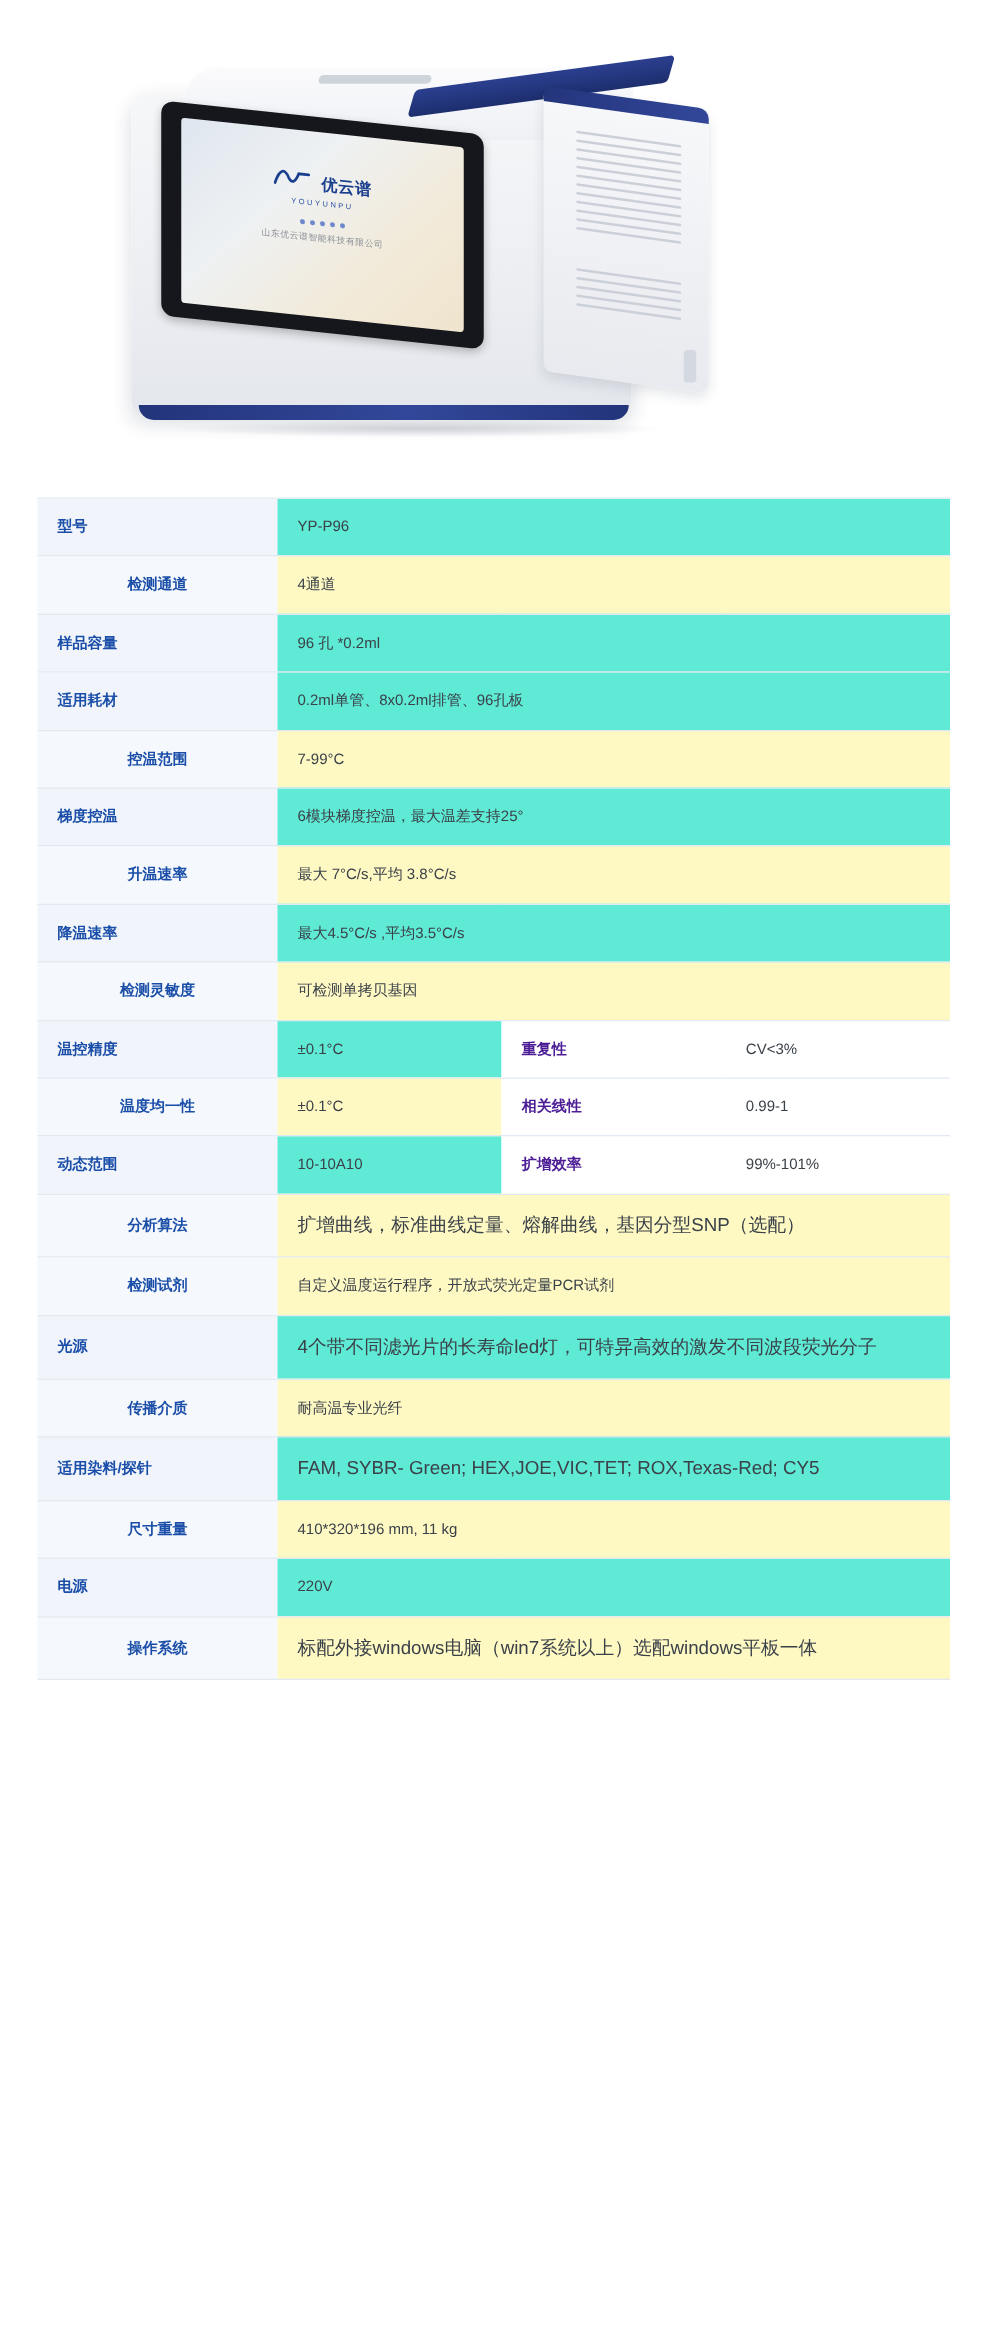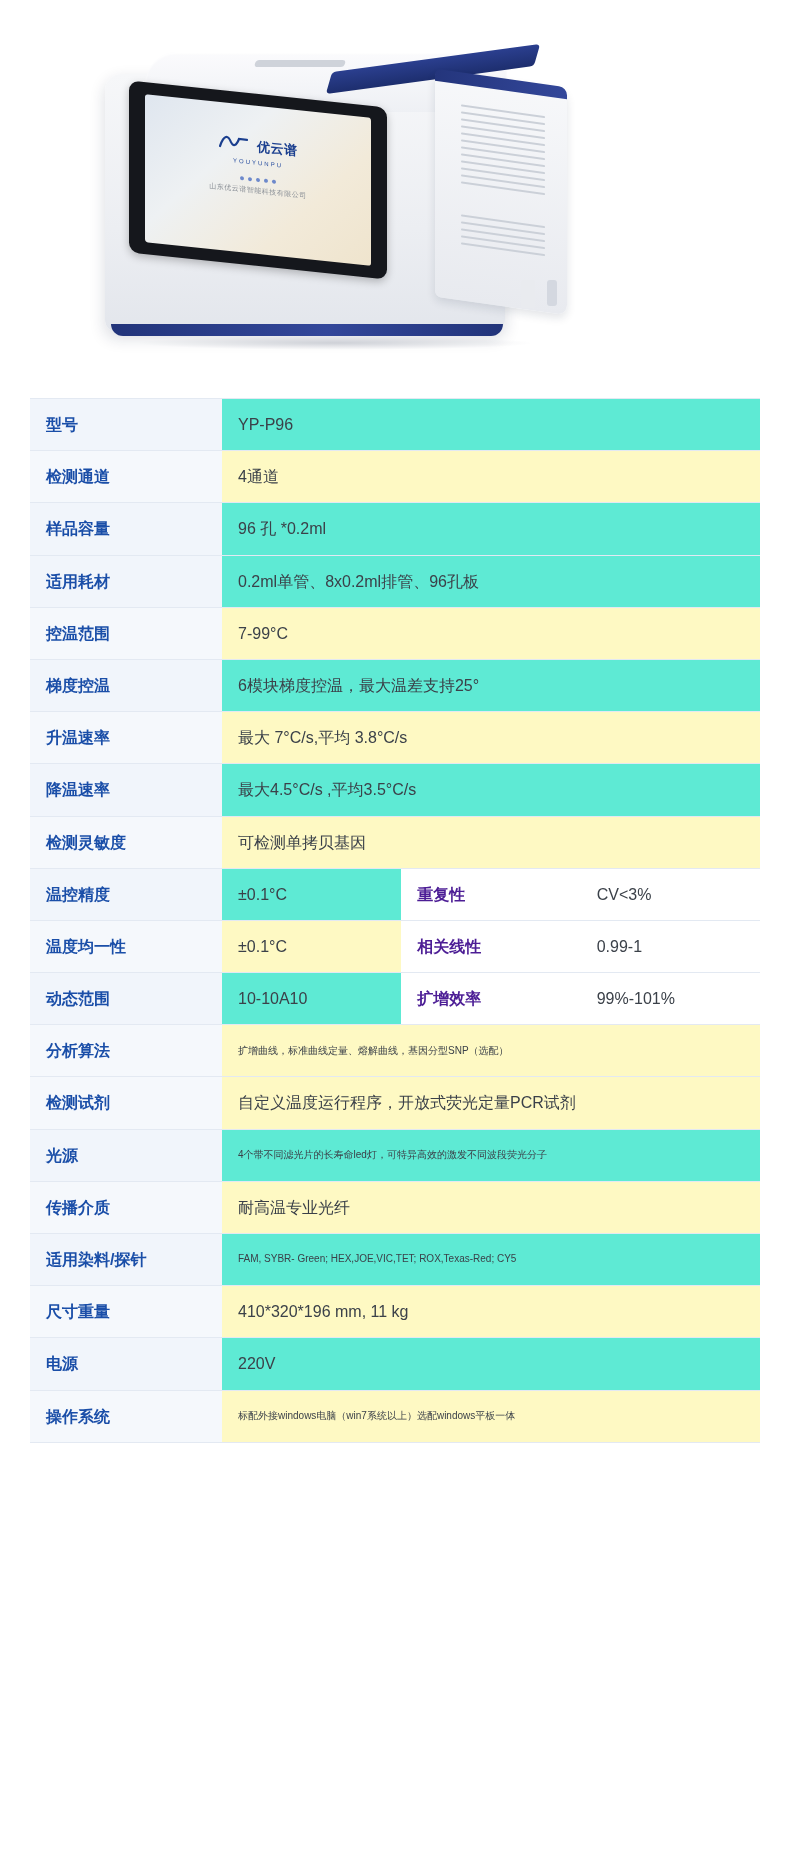--- a/index.html
+++ b/index.html
@@ -256,48 +256,48 @@
     table-layout: fixed;
   }
   .spec-table tr {
     border-bottom: 1px solid #e3e9f2;
   }
   .spec-table tr:first-child {
     border-top: 1px solid #e3e9f2;
   }
   .spec-table td {
     padding: 14px 16px;
-    font-size: 16px;
+    font-size: 12px;
     color: #3b4149;
     vertical-align: middle;
     line-height: 1.45;
   }
   .spec-table td.label {
     width: 160px;
     color: #1a4ea8;
     font-weight: bold;
     background: #f5f8fc;
   }
   .spec-table tr.odd td.label { background: #f1f5fb; }
   .spec-table tr.odd td.value { background: #5eead4; }
-  .spec-table tr.even td.label { background: #f5f8fc; }
+  .spec-table tr.even td.label { background: #f5f8fc; text-align: center; }
   .spec-table tr.even td.value { background: #fef9c3; }
   .spec-table td.value {
     color: #3b4149;
   }
   .spec-table td.label2 {
     width: 150px;
     color: #4c1d95;
     font-weight: bold;
   }
   .spec-table td.value2 {
     width: 185px;
   }
   .spec-table td.small {
-    font-size: 10px;
+    font-size: 15px;
   }
 </style>
 </head>
 <body>
 
 <div class="page">
 
   <div class="hero">
     <div class="device">
       <div class="dev-body"></div>

